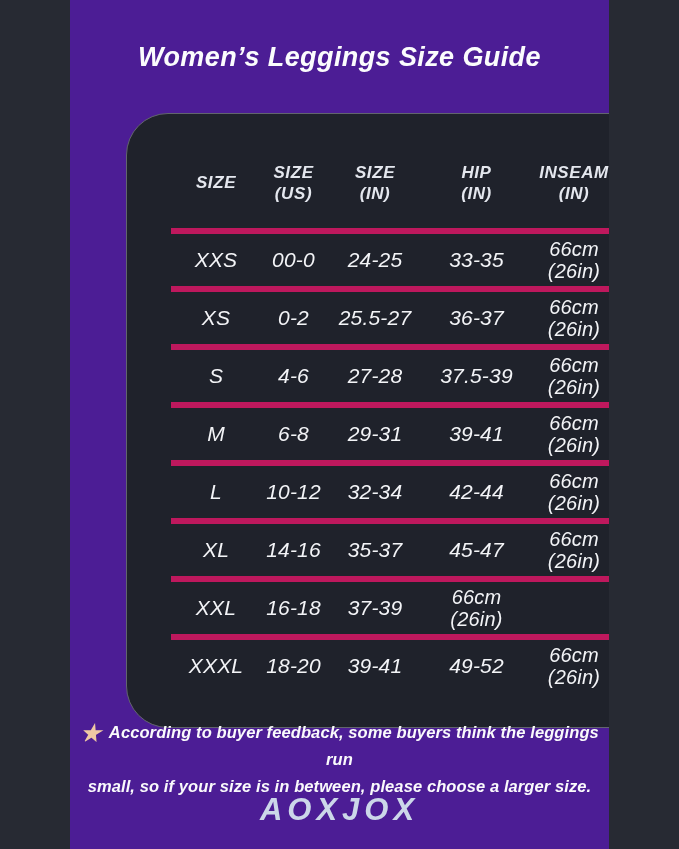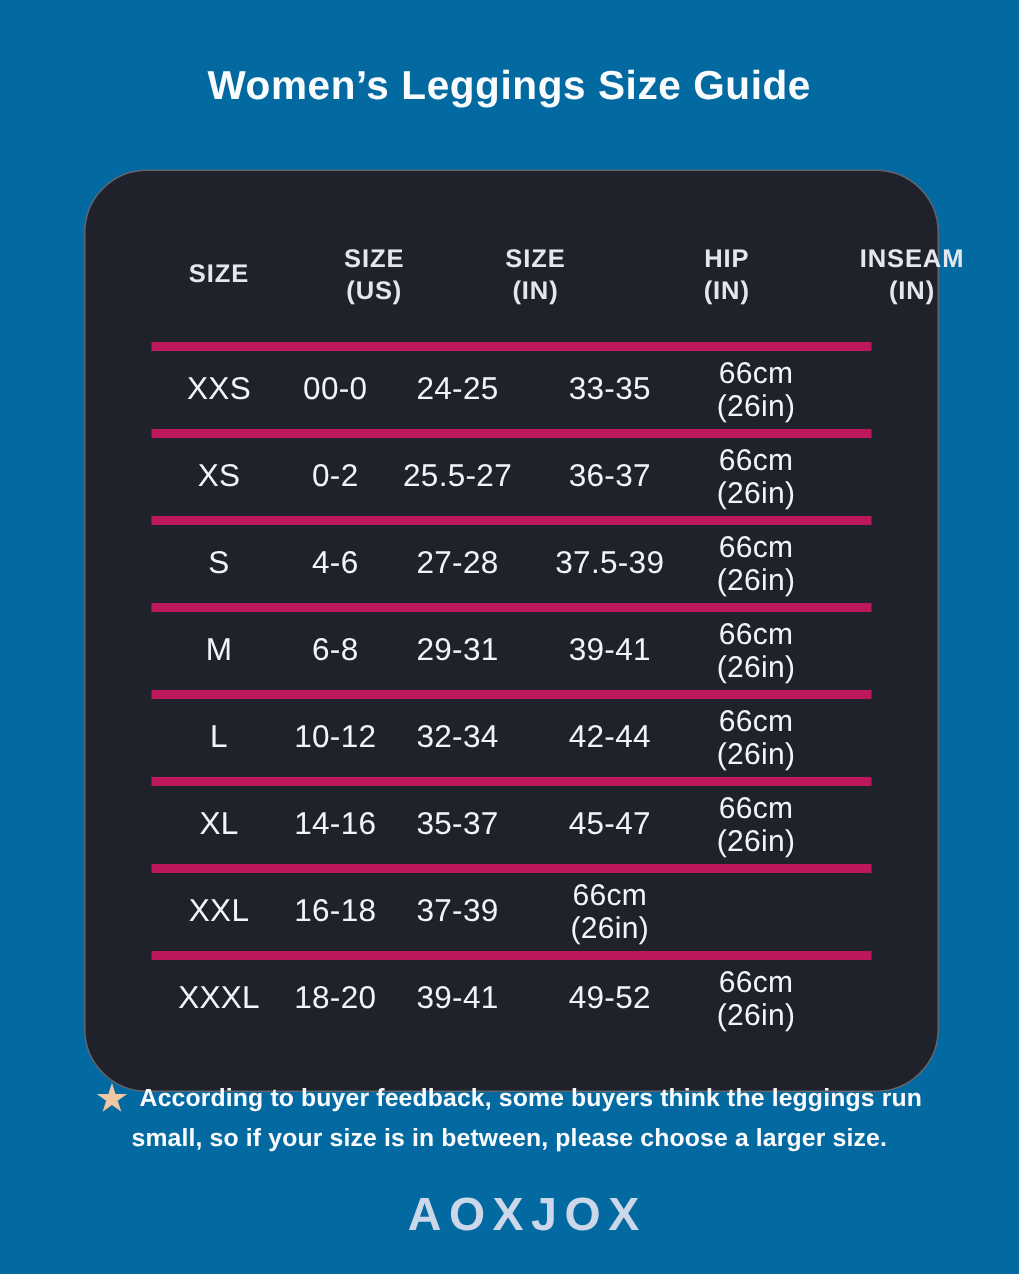--- a/index.html
+++ b/index.html
@@ -1,24 +1,25 @@
 <!DOCTYPE html>
 <html><head>
 <meta charset="utf-8">
 <style>
   * { margin: 0; padding: 0; box-sizing: border-box; }
   html, body { background: #272a33; }
   .screen {
     position: relative;
-    width: 679px;
+    width: 539px;
     height: 849px;
     margin: 0 auto;
-    background: #0369a1;
+    background: #4c1d95;
     font-family: "Liberation Sans", sans-serif;
     overflow: hidden;
+    font-style: italic;
   }
   .title {
     position: absolute;
     top: 42px;
     left: 0;
     width: 100%;
     text-align: center;
     color: #fbfcfd;
     font-size: 27px;
     font-weight: 700;
@@ -42,21 +43,20 @@
     text-align: center;
   }
   .thead {
     height: 114px;
     padding-top: 24px;
     color: #e4e7ee;
     font-size: 17px;
     font-weight: 700;
     letter-spacing: 0.6px;
     line-height: 1.25;
-    gap: 26px;
   }
   .th .sub { display: block; }
   .trow {
     height: 58px;
     border-top: 6px solid #be185d;
     color: #f3f4f7;
     font-size: 21px;
     letter-spacing: 0.2px;
   }
   .cell.inseam { font-size: 20px; line-height: 1.12; }
@@ -77,21 +77,21 @@
     display: inline-block;
     color: #efc8a3;
     font-size: 23px;
     line-height: 1;
     vertical-align: -3px;
     margin-right: 8px;
   }
   .logo {
     position: absolute;
     top: 792px;
-    left: 12px;
+    left: 0;
     width: 100%;
     text-align: center;
     color: #ccd7e9;
     font-size: 31px;
     font-weight: 700;
     letter-spacing: 5px;
   }
 </style>
 </head>
 <body>

